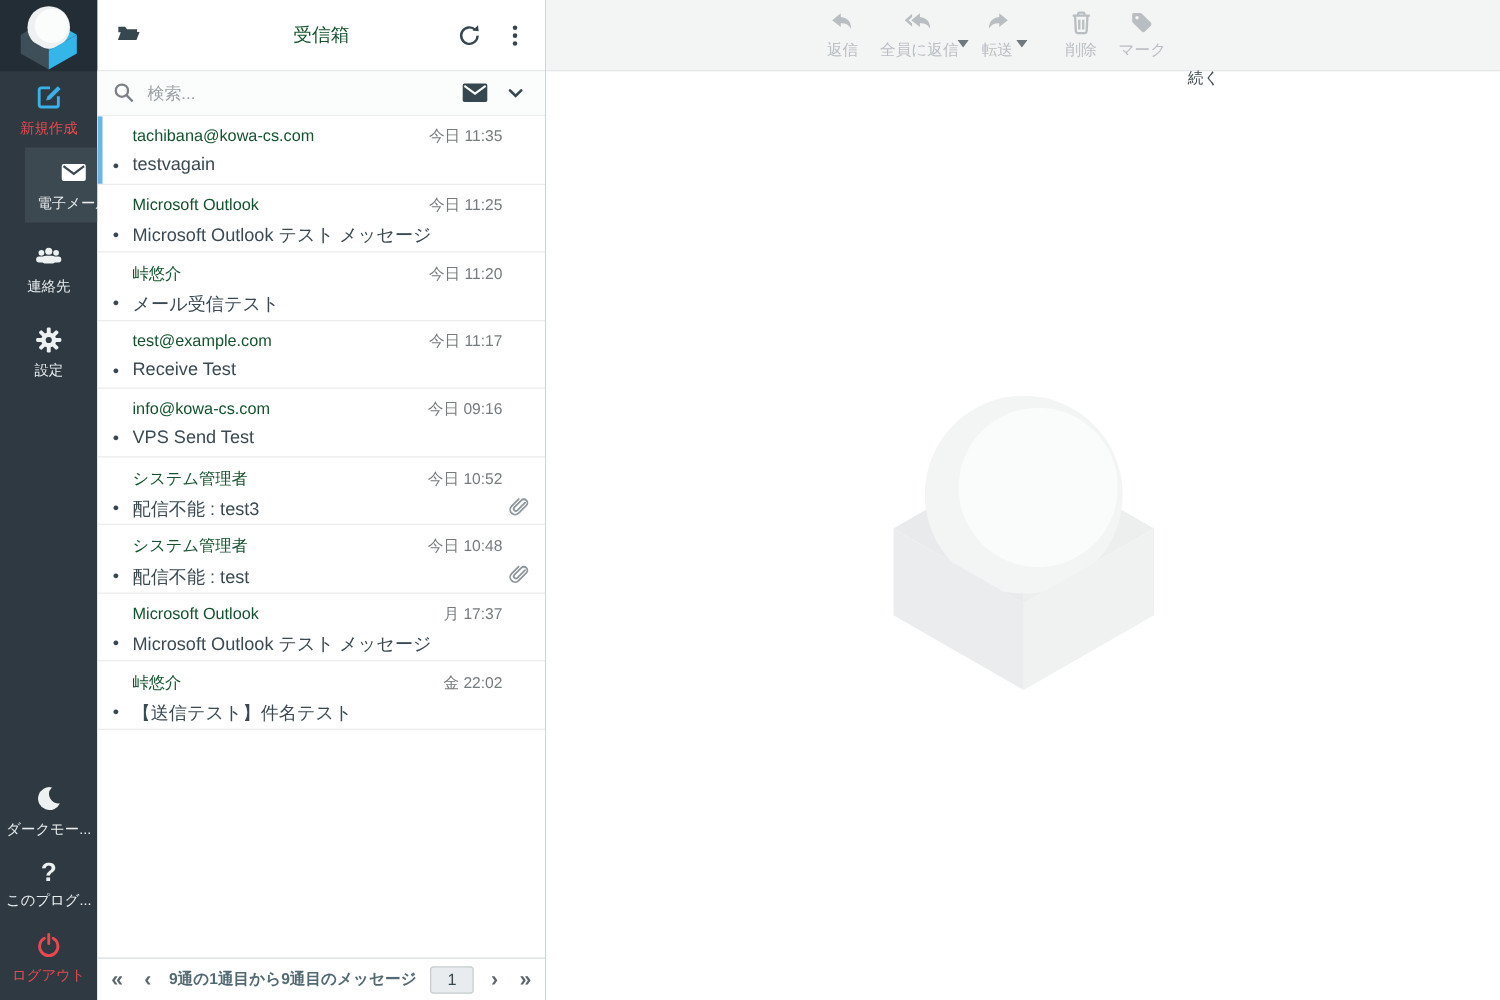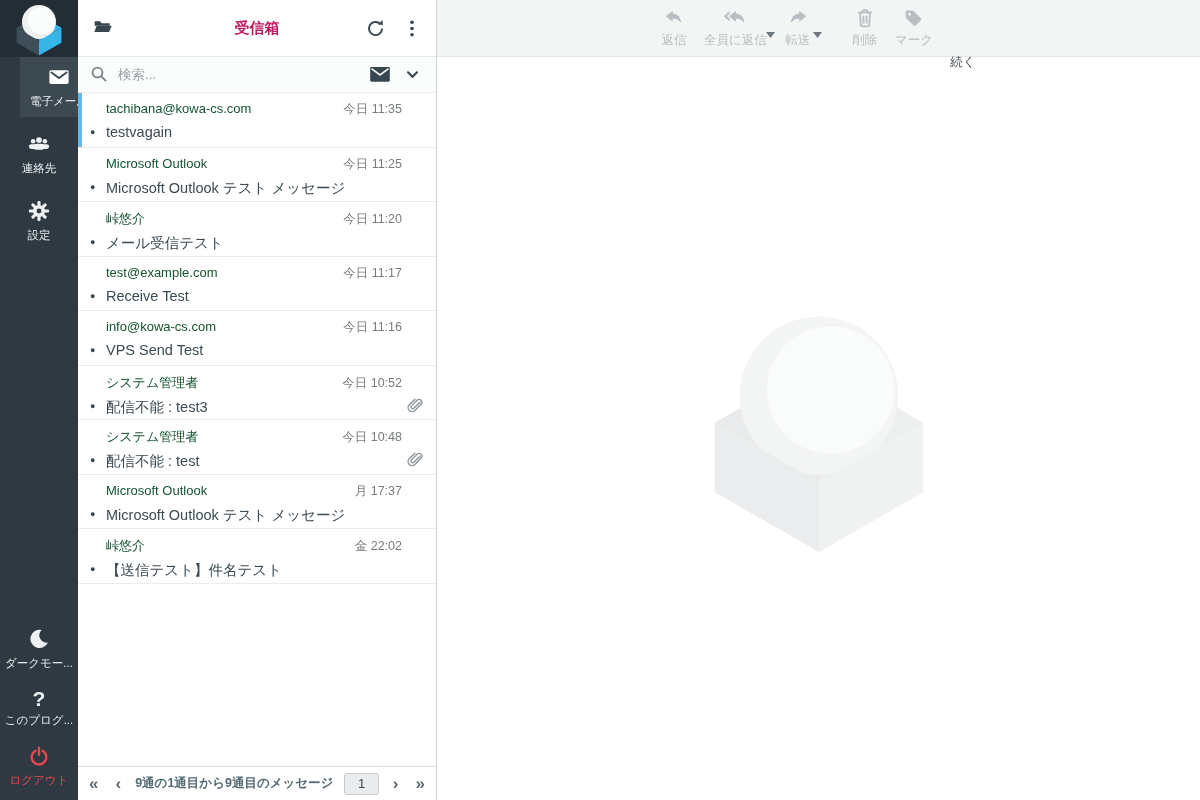--- a/index.html
+++ b/index.html
@@ -15,21 +15,21 @@
   .nav-item.active{background:#3d4951;margin-left:20px;}
   .nav-item.spaced{margin-top:7px;}
   .nav-item.compose .lbl,.nav-item.logout .lbl{color:#e8484f;}
   .side-spacer{flex:1;}
   .qmark{display:block;font-size:21px;line-height:22px;font-weight:bold;color:#eef1f2;}
 
   
   .listpanel{width:359px;flex-shrink:0;background:#fff;border-right:1px solid #ccd4d9;display:flex;flex-direction:column;}
   .list-header{height:57px;flex-shrink:0;position:relative;display:flex;align-items:center;
     justify-content:space-between;border-bottom:1px solid #e7e9ea;padding:0 11px;}
-  .list-title{position:absolute;left:0;right:0;text-align:center;font-weight:bold;font-size:15px;color:#be185d;pointer-events:none;}
+  .list-title{position:absolute;left:0;right:0;text-align:center;font-weight:normal;font-size:15px;color:#14532d;pointer-events:none;}
   .hdr-right{display:flex;align-items:center;gap:10px;}
   .icon-btn{background:none;border:0;padding:3px;cursor:pointer;line-height:0;}
 
   .search-bar{height:36px;flex-shrink:0;display:flex;align-items:center;gap:7px;
     padding:0 12px;background:#fbfcfc;border-bottom:1px solid #ececec;}
   .search-input{flex:1;border:0;outline:0;background:transparent;font-size:13.5px;color:#3b4a52;min-width:0;}
   .search-input::placeholder{color:#9aa1a6;}
 
   .msg-list{flex:1;overflow:hidden;background:#fff;}
   .msg-row{height:54.5px;border-bottom:1px solid #ececec;position:relative;padding:8px 12px 0 28px;cursor:pointer;}
@@ -84,20 +84,27 @@
       <svg class="logo-s" width="50" height="54" viewBox="0 0 240 260">
         <polygon class="bl" points="120,62 120,186 12,124"></polygon>
         <polygon class="br" points="120,62 228,124 120,186"></polygon>
         <circle class="s1" cx="120" cy="96" r="82"></circle>
         <circle class="s2" cx="132" cy="90" r="66"></circle>
         <polygon class="fl" points="12,124 120,186 120,258 12,196"></polygon>
         <polygon class="fr" points="120,186 228,124 228,196 120,258"></polygon>
       </svg>
     </div>
 
+    <button class="nav-item compose">
+      <svg width="23" height="23" viewBox="0 0 24 24">
+        <path d="M12.5 4.5H5.2A1.7 1.7 0 0 0 3.5 6.2v12.6a1.7 1.7 0 0 0 1.7 1.7h12.6a1.7 1.7 0 0 0 1.7-1.7v-7.3" fill="none" stroke="#3ab2e9" stroke-width="2.4"></path>
+        <path d="M9.3 15.1l1.1-3.4 8.6-8.6 2.4 2.4-8.6 8.6z" fill="#3ab2e9"></path>
+      </svg>
+      <span class="lbl">新規作成</span>
+    </button>
 
     <button class="nav-item active">
       <svg width="24" height="22" viewBox="0 0 24 24">
         <rect x="1.5" y="4.5" width="21" height="15" rx="1.8" fill="#ffffff"></rect>
         <path d="M3 6.5l9 6.7 9-6.7" stroke="#3d4951" stroke-width="2" fill="none"></path>
       </svg>
       <span class="lbl">電子メール</span>
     </button>
 
     <button class="nav-item spaced">
@@ -247,21 +254,21 @@
             <span class="mdate">今日 11:17</span>
           </div>
           <div class="m2">
             <span class="dot">●</span>
             <span class="subj">Receive Test</span>
           </div>
         </div>
         <div class="msg-row">
           <div class="m1">
             <span class="sender">info@kowa-cs.com</span>
-            <span class="mdate">今日 11:16</span>
+            <span class="mdate">今日 09:16</span>
           </div>
           <div class="m2">
             <span class="dot">●</span>
             <span class="subj">VPS Send Test</span>
           </div>
         </div>
         <div class="msg-row">
           <div class="m1">
             <span class="sender">システム管理者</span>
             <span class="mdate">今日 10:52</span>

